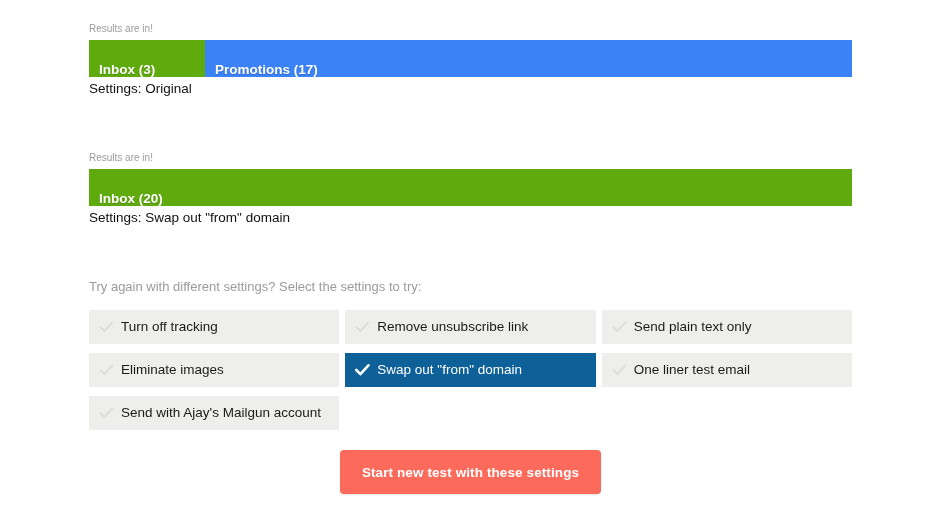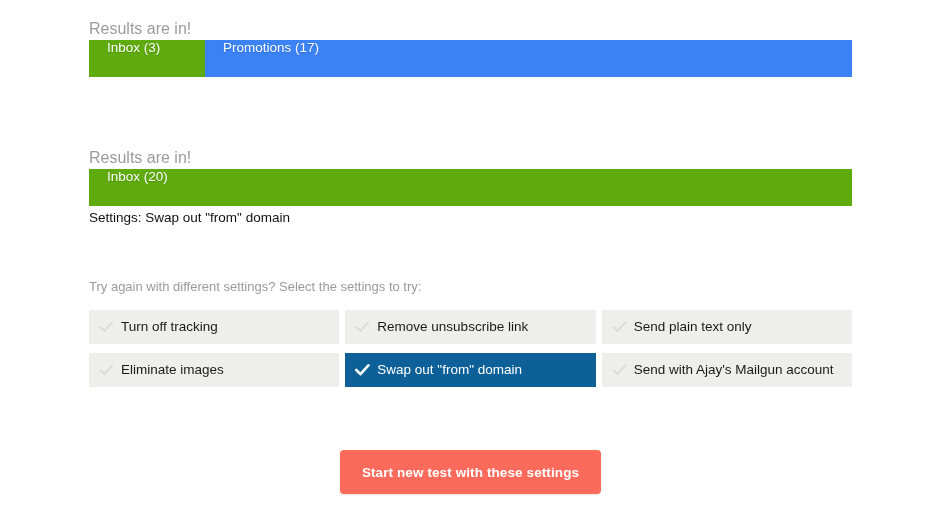--- a/index.html
+++ b/index.html
@@ -23,40 +23,40 @@
   
   .result-block {
     position: absolute;
     left: 89px;
     width: 763px;
   }
   #result-block-0 { top: 21px; }
   #result-block-1 { top: 150px; }
 
   .result-caption {
-    font-size: 16px;
+    font-size: 10px;
     color: #9b9b9b;
     line-height: 16px;
     margin-bottom: 3px;
     white-space: nowrap;
   }
 
   .result-bar {
     display: flex;
     width: 763px;
     height: 37px;
     overflow: hidden;
   }
   .bar-seg {
     display: flex;
-    align-items: flex-start;
+    align-items: flex-end;
     box-sizing: border-box;
-    padding-left: 18px;
-    font-size: 13.5px;
-    font-weight: normal;
+    padding-left: 10px;
+    font-size: 13.5px;
+    font-weight: bold;
     color: #ffffff;
     white-space: nowrap;
     overflow: hidden;
     text-shadow: 0 1px 1px rgba(0,0,0,.18);
   }
 
   .result-settings {
     font-size: 13.5px;
     color: #111111;
     line-height: 18px;
@@ -152,20 +152,21 @@
   <div class="result-block" id="result-block-0">
     <div class="result-caption">Results are in!</div>
     <div class="result-bar">
       <div class="bar-seg" style="background:#5faa0d; width:15.2%;">
         <span>Inbox (3)</span>
       </div>
       <div class="bar-seg" style="background:#3b82f6; width:84.8%;">
         <span>Promotions (17)</span>
       </div>
     </div>
+    <div class="result-settings">Settings: Original</div>
   </div>
 
   <div class="result-block" id="result-block-1">
     <div class="result-caption">Results are in!</div>
     <div class="result-bar">
       <div class="bar-seg" style="background:#5faa0d; width:100%;">
         <span>Inbox (20)</span>
       </div>
     </div>
     <div class="result-settings">Settings: Swap out "from" domain</div>
@@ -215,20 +216,28 @@
 
       <div class="option selected">
         <span class="check">
             <svg width="15" height="14" viewBox="0 0 15 14">
               <path d="M1.3 7.0 L5.4 11.2 L13.4 2.3" fill="none" stroke="currentColor" stroke-width="2.6" stroke-linecap="round" stroke-linejoin="round"></path>
             </svg>
           </span>
         <span class="opt-label">Swap out "from" domain</span>
       </div>
 
+      <div class="option">
+        <span class="check">
+            <svg width="15" height="14" viewBox="0 0 15 14">
+              <path d="M1.5 7.2 L5.4 11 L13.2 2.6" fill="none" stroke="currentColor" stroke-width="2" stroke-linecap="round" stroke-linejoin="round"></path>
+            </svg>
+          </span>
+        <span class="opt-label">One liner test email</span>
+      </div>
 
       <div class="option">
         <span class="check">
             <svg width="15" height="14" viewBox="0 0 15 14">
               <path d="M1.5 7.2 L5.4 11 L13.2 2.6" fill="none" stroke="currentColor" stroke-width="2" stroke-linecap="round" stroke-linejoin="round"></path>
             </svg>
           </span>
         <span class="opt-label">Send with Ajay's Mailgun account</span>
       </div>
 

